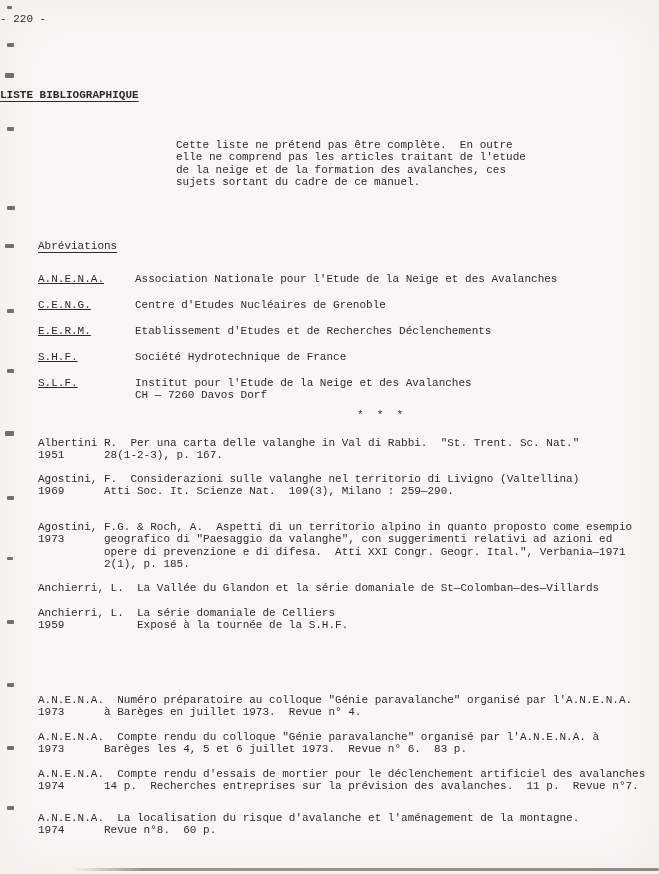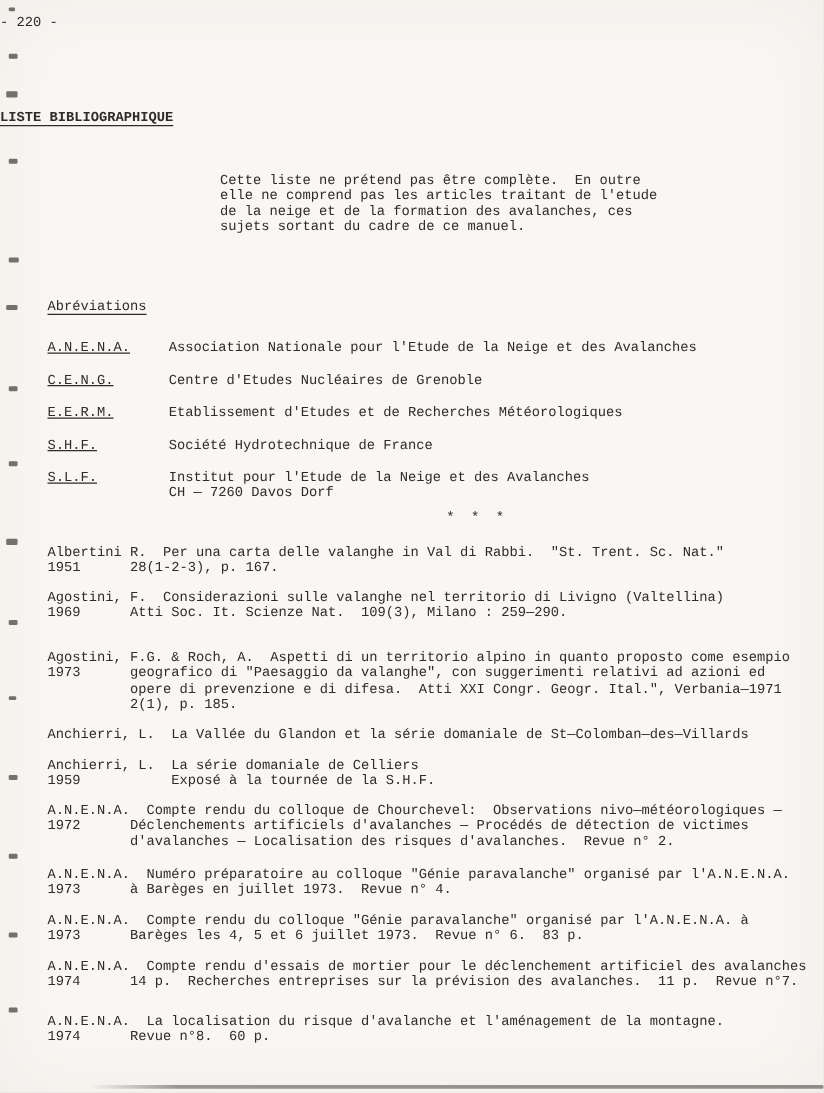--- a/index.html
+++ b/index.html
@@ -89,21 +89,21 @@
     <div class="abbr-row">
       <span class="abbr-term">A.N.E.N.A.</span>
       <span class="abbr-def">Association Nationale pour l'Etude de la Neige et des Avalanches</span>
     </div>
     <div class="abbr-row">
       <span class="abbr-term">C.E.N.G.</span>
       <span class="abbr-def">Centre d'Etudes Nucléaires de Grenoble</span>
     </div>
     <div class="abbr-row">
       <span class="abbr-term">E.E.R.M.</span>
-      <span class="abbr-def">Etablissement d'Etudes et de Recherches Météorologiques</span>
+      <span class="abbr-def">Etablissement d'Etudes et de Recherches Déclenchements</span>
     </div>
     <div class="abbr-row">
       <span class="abbr-term">S.H.F.</span>
       <span class="abbr-def">Société Hydrotechnique de France</span>
     </div>
     <div class="abbr-row">
       <span class="abbr-term">S.L.F.</span>
       <span class="abbr-def">Institut pour l'Etude de la Neige et des Avalanches
 CH — 7260 Davos Dorf</span>
     </div>
@@ -116,23 +116,20 @@
 1951      28(1-2-3), p. 167.</div>
     <div class="entry" style="top:473px">Agostini, F.  Considerazioni sulle valanghe nel territorio di Livigno (Valtellina)
 1969      Atti Soc. It. Scienze Nat.  109(3), Milano : 259—290.</div>
     <div class="entry" style="top:521px">Agostini, F.G. &amp; Roch, A.  Aspetti di un territorio alpino in quanto proposto come esempio
 1973      geografico di "Paesaggio da valanghe", con suggerimenti relativi ad azioni ed
           opere di prevenzione e di difesa.  Atti XXI Congr. Geogr. Ital.", Verbania—1971
           2(1), p. 185.</div>
     <div class="entry" style="top:582px">Anchierri, L.  La Vallée du Glandon et la série domaniale de St—Colomban—des—Villards</div>
     <div class="entry" style="top:607px">Anchierri, L.  La série domaniale de Celliers
 1959           Exposé à la tournée de la S.H.F.</div>
-    <div class="entry" style="top:643px">A.N.E.N.A.  Compte rendu du colloque de Chourchevel:  Observations nivo—météorologiques —
-1972      Déclenchements artificiels d'avalanches — Procédés de détection de victimes
-          d'avalanches — Localisation des risques d'avalanches.  Revue n° 2.</div>
     <div class="entry" style="top:694px">A.N.E.N.A.  Numéro préparatoire au colloque "Génie paravalanche" organisé par l'A.N.E.N.A.
 1973      à Barèges en juillet 1973.  Revue n° 4.</div>
     <div class="entry" style="top:731px">A.N.E.N.A.  Compte rendu du colloque "Génie paravalanche" organisé par l'A.N.E.N.A. à
 1973      Barèges les 4, 5 et 6 juillet 1973.  Revue n° 6.  83 p.</div>
     <div class="entry" style="top:768px">A.N.E.N.A.  Compte rendu d'essais de mortier pour le déclenchement artificiel des avalanches
 1974      14 p.  Recherches entreprises sur la prévision des avalanches.  11 p.  Revue n°7.</div>
     <div class="entry" style="top:812px">A.N.E.N.A.  La localisation du risque d'avalanche et l'aménagement de la montagne.
 1974      Revue n°8.  60 p.</div>
   </div>
 

